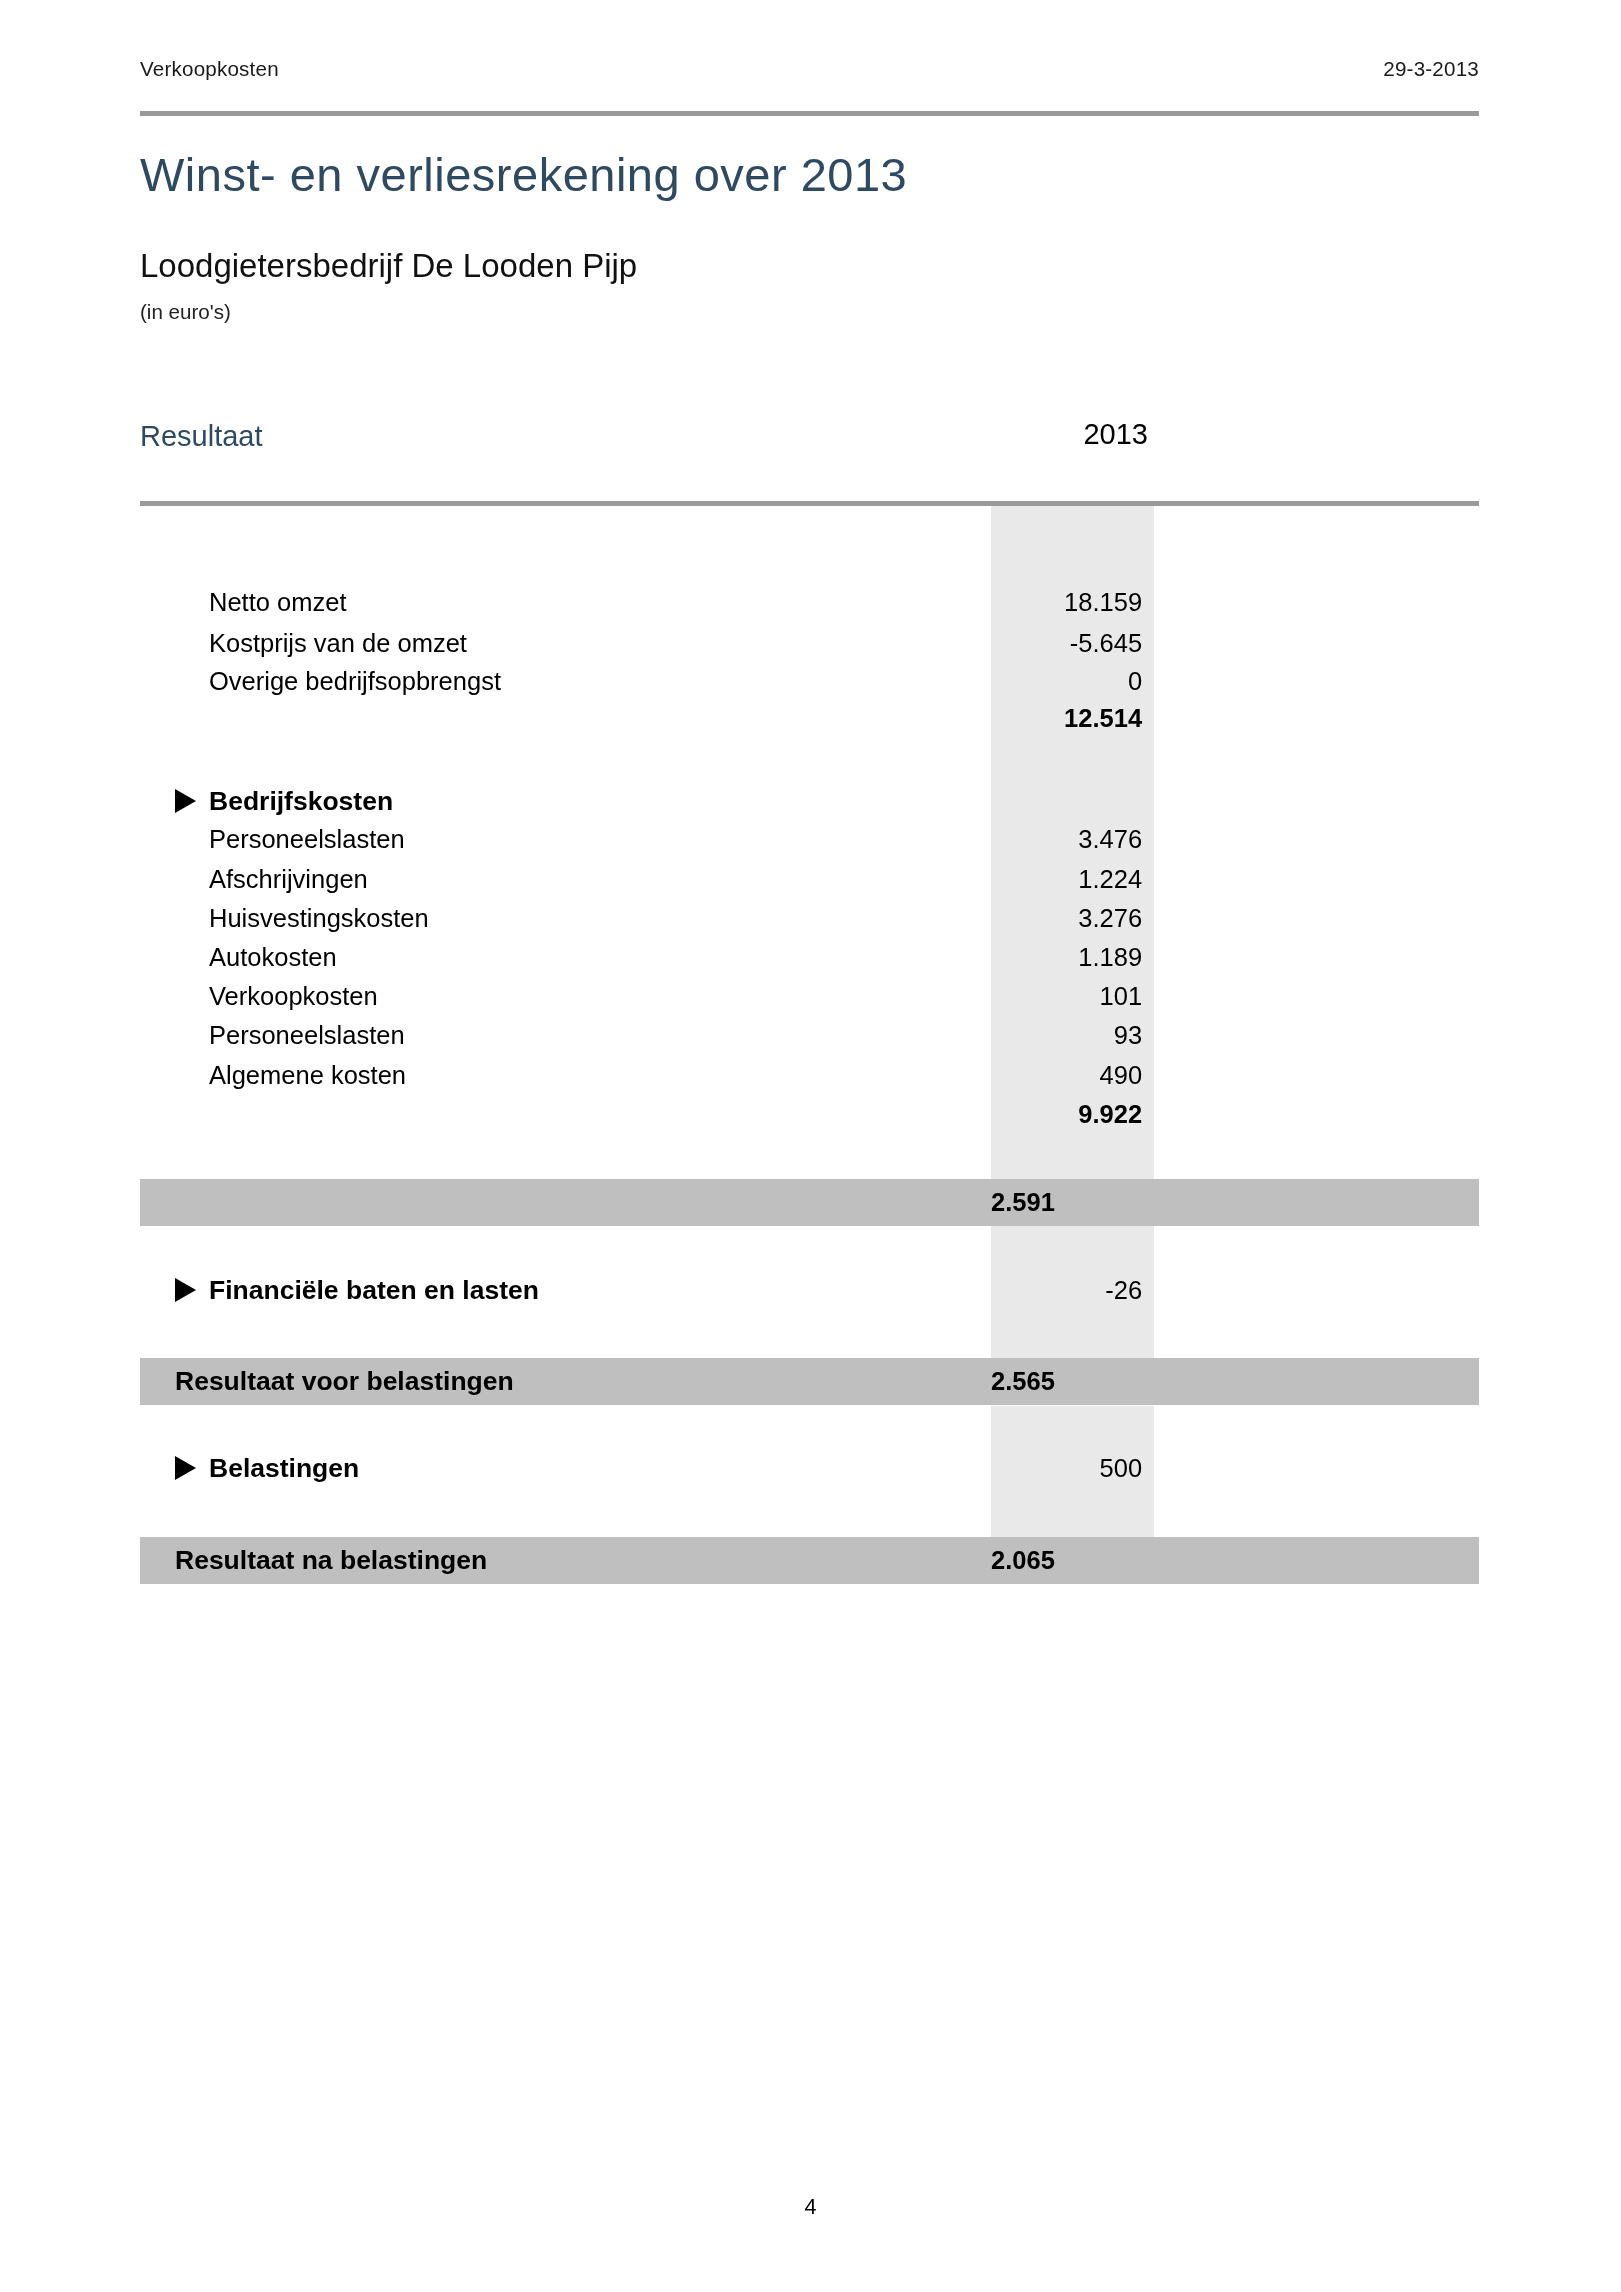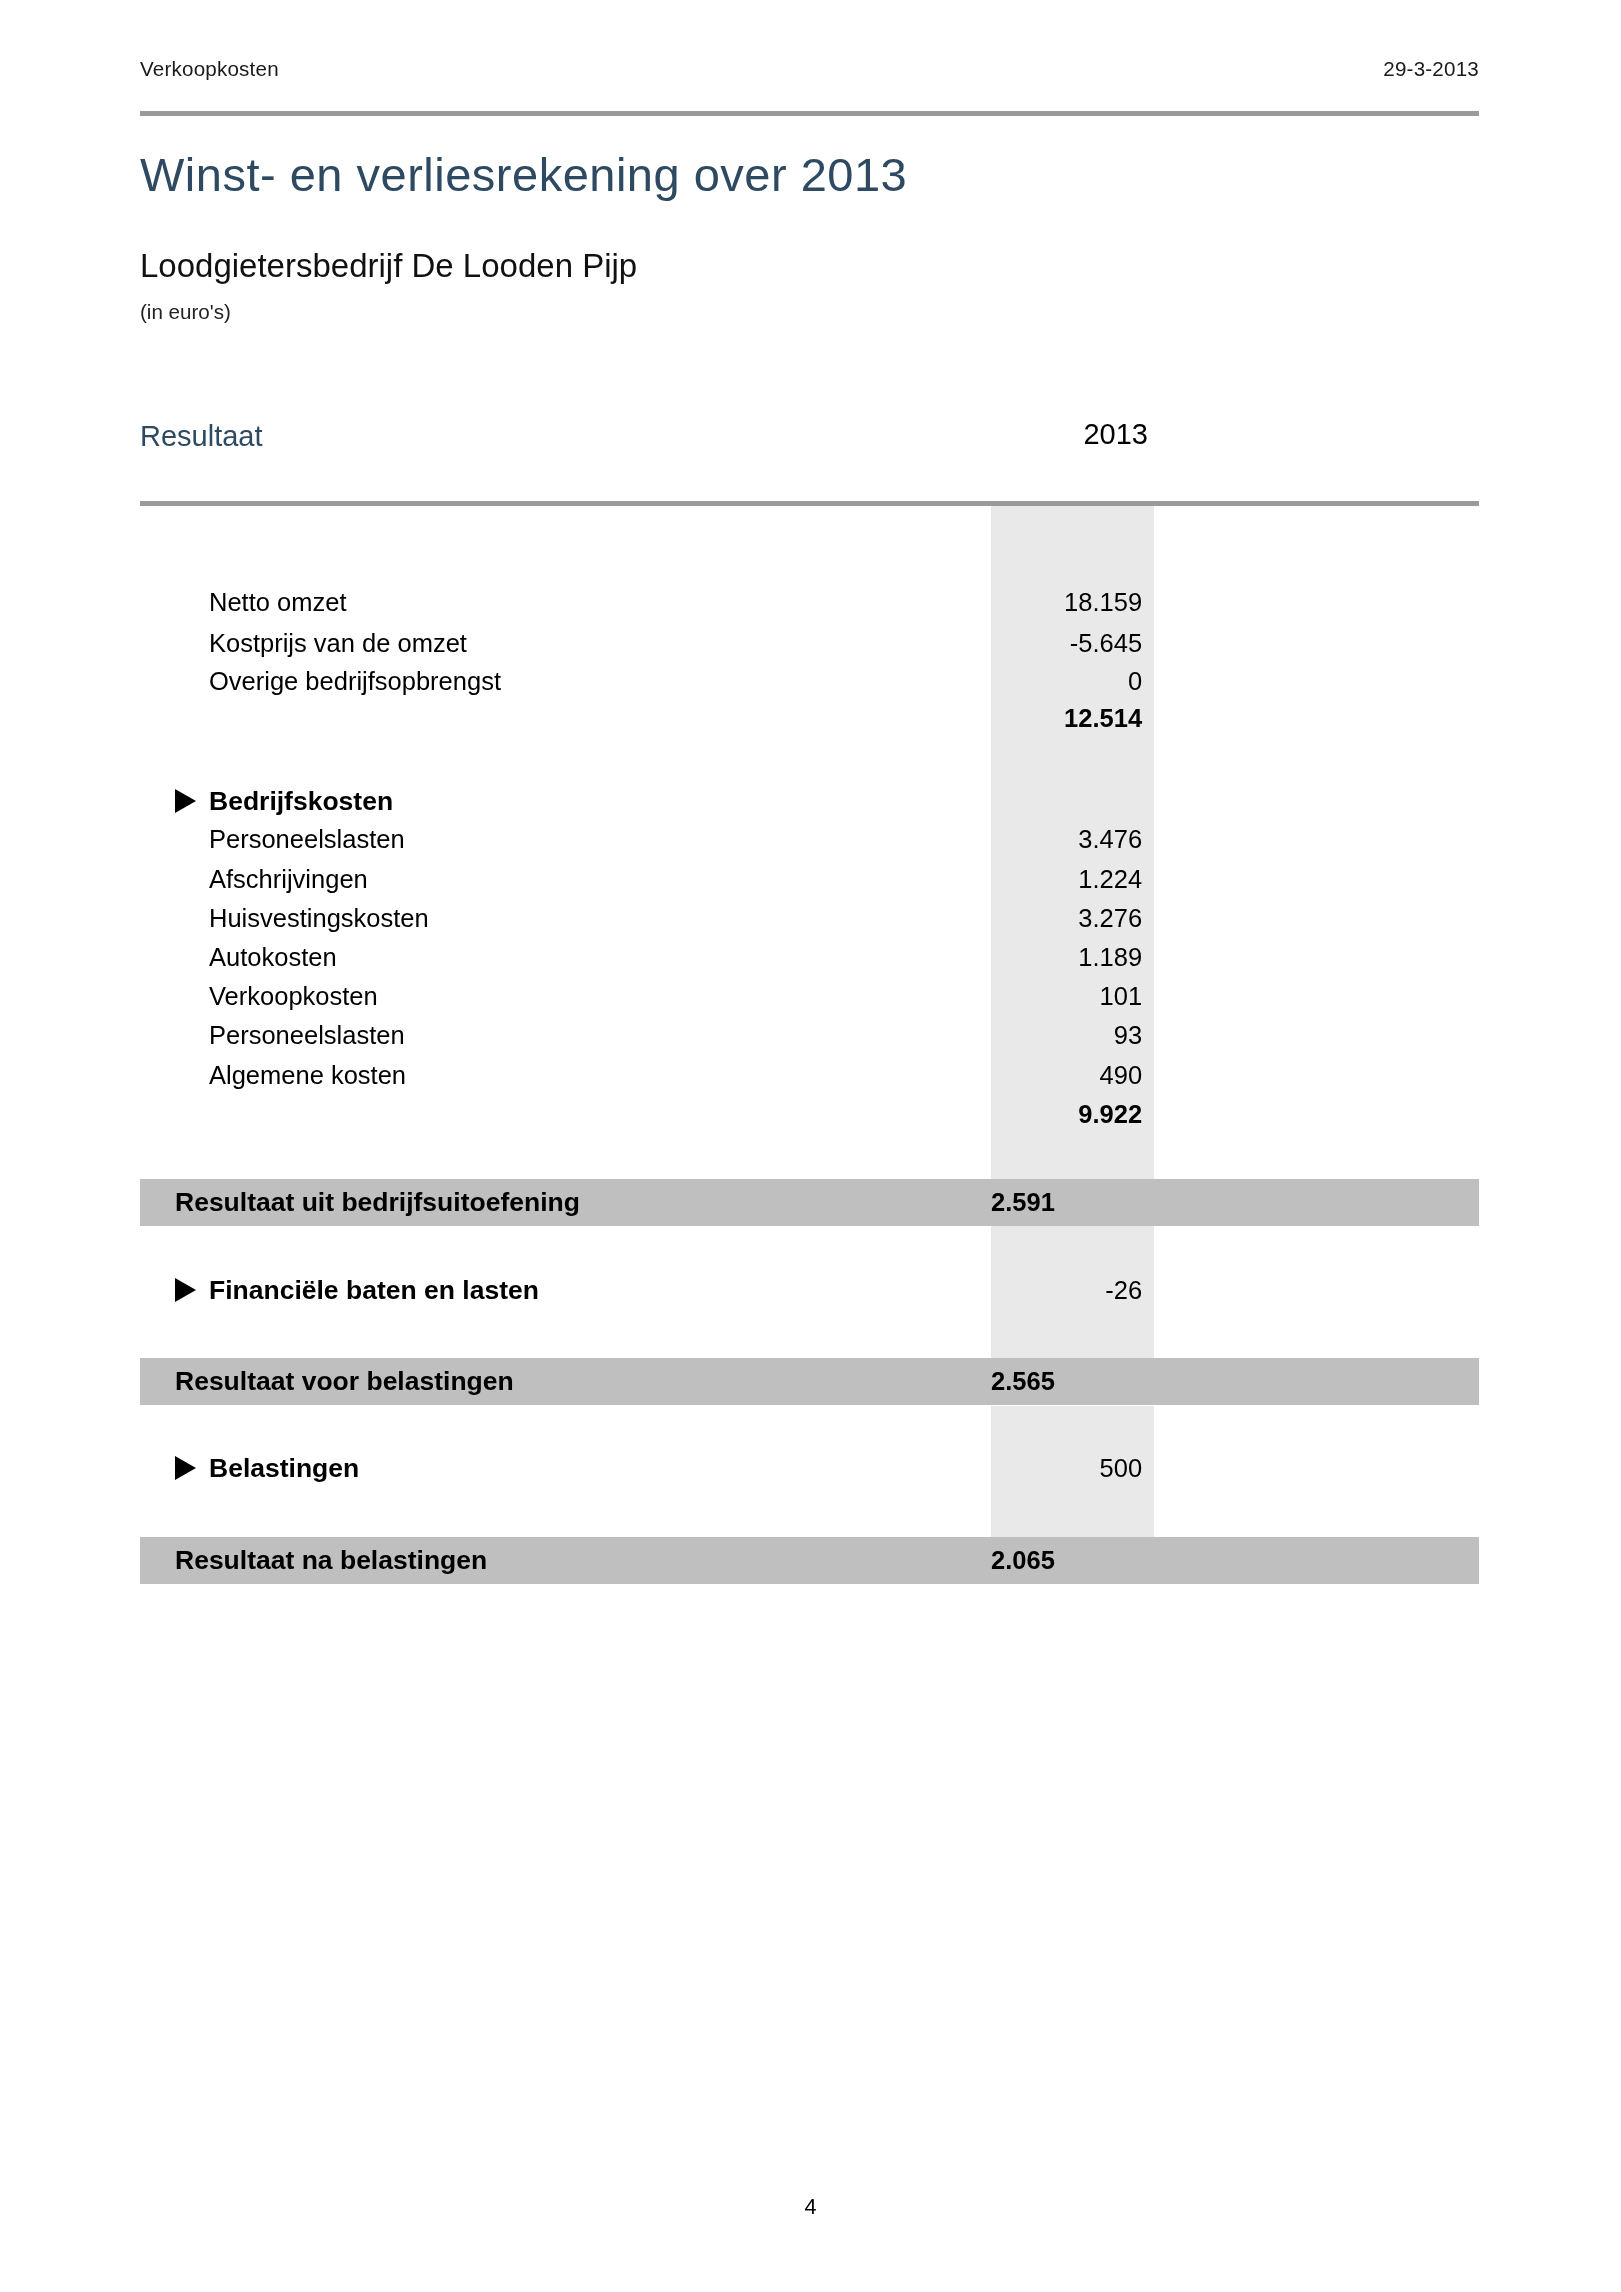--- a/index.html
+++ b/index.html
@@ -117,21 +117,20 @@
   </div>
   <div class="abs row" style="top:1056px;">
     <span class="lbl">Algemene kosten</span>
     <span class="val">490</span>
   </div>
   <div class="abs row" style="top:1095px;">
     <span class="val total">9.922</span>
   </div>
 
   <div class="abs band" style="top:1179px;">
-    <span class="blbl">Resultaat uit bedrijfsuitoefening</span>
     <span class="bval">2.591</span>
   </div>
 
   <div class="abs row" style="top:1271px;">
     <span class="tri"></span>
     <span class="lbl sec">Financiële baten en lasten</span>
     <span class="val">-26</span>
   </div>
 
   <div class="abs band" style="top:1358px;">

